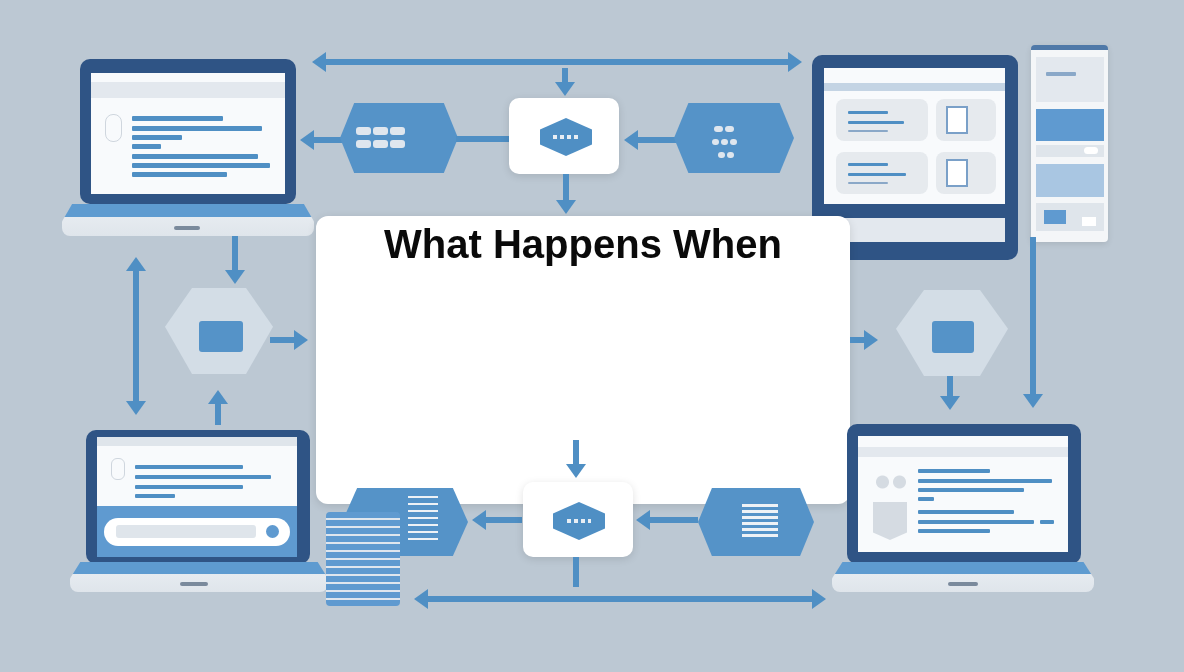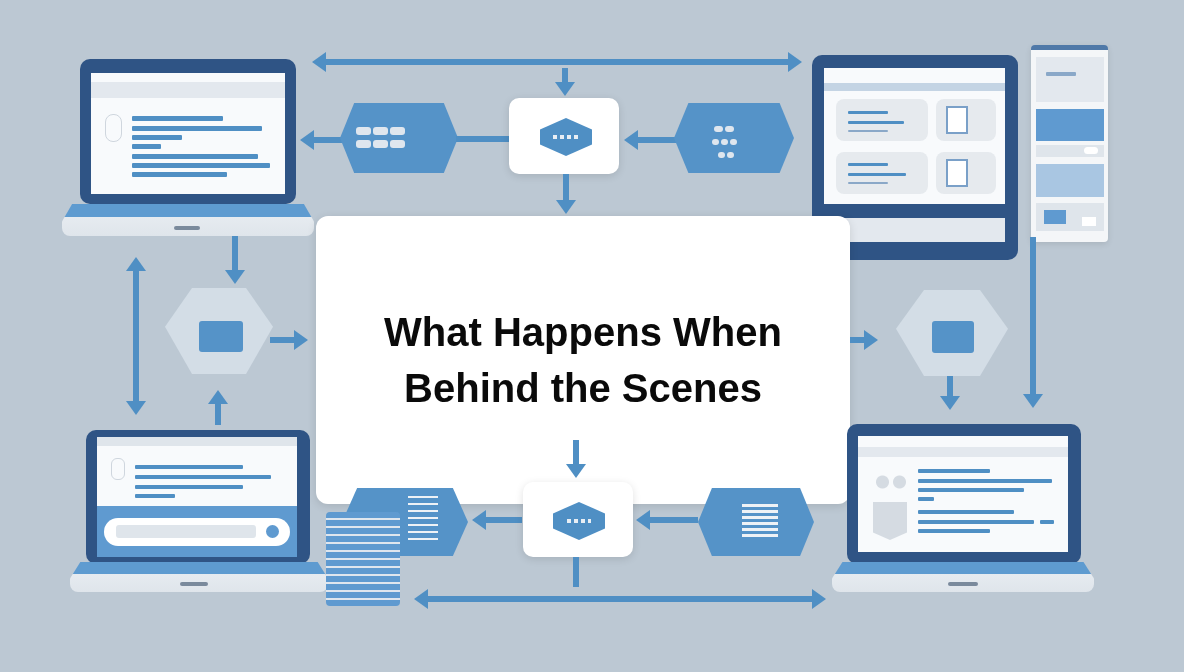--- a/index.html
+++ b/index.html
@@ -19,21 +19,21 @@
   .laptop-base{position:absolute;background:linear-gradient(#5e9bd0 0,#5e9bd0 40%,#e6ebf0 40%,#dfe5eb 100%);clip-path:polygon(4% 0,96% 0,100% 55%,100% 100%,0 100%,0 55%);border-radius:0 0 8px 8px;}
   .notch{position:absolute;height:4px;background:#7a8a9c;border-radius:2px;}
   .bar{position:absolute;height:5px;background:#4f8fc4;border-radius:1px;}
   .browserbar{position:absolute;background:#e3e8ee;}
   
   .hexnode{position:absolute;background:#5593c8;clip-path:polygon(12% 0,88% 0,100% 50%,88% 100%,12% 100%,0 50%);}
   .pill{position:absolute;width:15px;height:8px;background:#dfe6ee;border-radius:3px;}
   .cardnode{position:absolute;background:#fff;border-radius:10px;box-shadow:0 2px 8px rgba(0,0,0,.12);}
   .hexicon{position:absolute;background:#4f8fc4;clip-path:polygon(0 30%,50% 0,100% 30%,100% 70%,50% 100%,0 70%);}
   .softhex{position:absolute;background:#d3dde6;clip-path:polygon(25% 0,75% 0,100% 45%,75% 100%,25% 100%,0 45%);}
-  .title-card{position:absolute;left:316px;top:216px;width:534px;height:288px;background:#fff;border-radius:12px;box-shadow:0 2px 10px rgba(0,0,0,.12);display:flex;flex-direction:column;align-items:center;justify-content:center;}
+  .title-card{position:absolute;left:316px;top:216px;width:534px;height:288px;background:#fff;border-radius:12px;box-shadow:0 2px 10px rgba(0,0,0,.12);display:flex;flex-direction:column;align-items:center;justify-content:flex-start;}
   .title-line{font-family:"Liberation Sans",sans-serif;font-weight:bold;font-size:40px;line-height:56px;color:#0a0a0a;white-space:nowrap;}
 </style>
 </head>
 <body>
 
 <div>
   <div class="hline" style="left:324px;top:59px;width:466px;"></div>
   <div class="tri tri-left" style="left:312px;top:52px;"></div>
   <div class="tri tri-right" style="left:788px;top:52px;"></div>
 </div>
@@ -152,21 +152,20 @@
   <div class="hline" style="left:270px;top:337px;width:26px;"></div>
   <div class="tri tri-right" style="left:294px;top:330px;"></div>
 </div>
 <div>
   <div class="vline" style="left:215px;top:403px;height:22px;"></div>
   <div class="tri tri-up" style="left:208px;top:390px;"></div>
 </div>
 
 <div class="title-card">
   <div class="title-line">What Happens When</div>
-  <div class="title-line">Behind the Scenes</div>
 </div>
 
 <div>
   <div class="hline" style="left:850px;top:337px;width:16px;"></div>
   <div class="tri tri-right" style="left:864px;top:330px;"></div>
 </div>
 <div>
   <div class="softhex" style="left:896px;top:290px;width:112px;height:86px;"></div>
   <div class="abs" style="left:932px;top:321px;width:42px;height:32px;background:#5593c8;border-radius:3px;"></div>
 </div>

